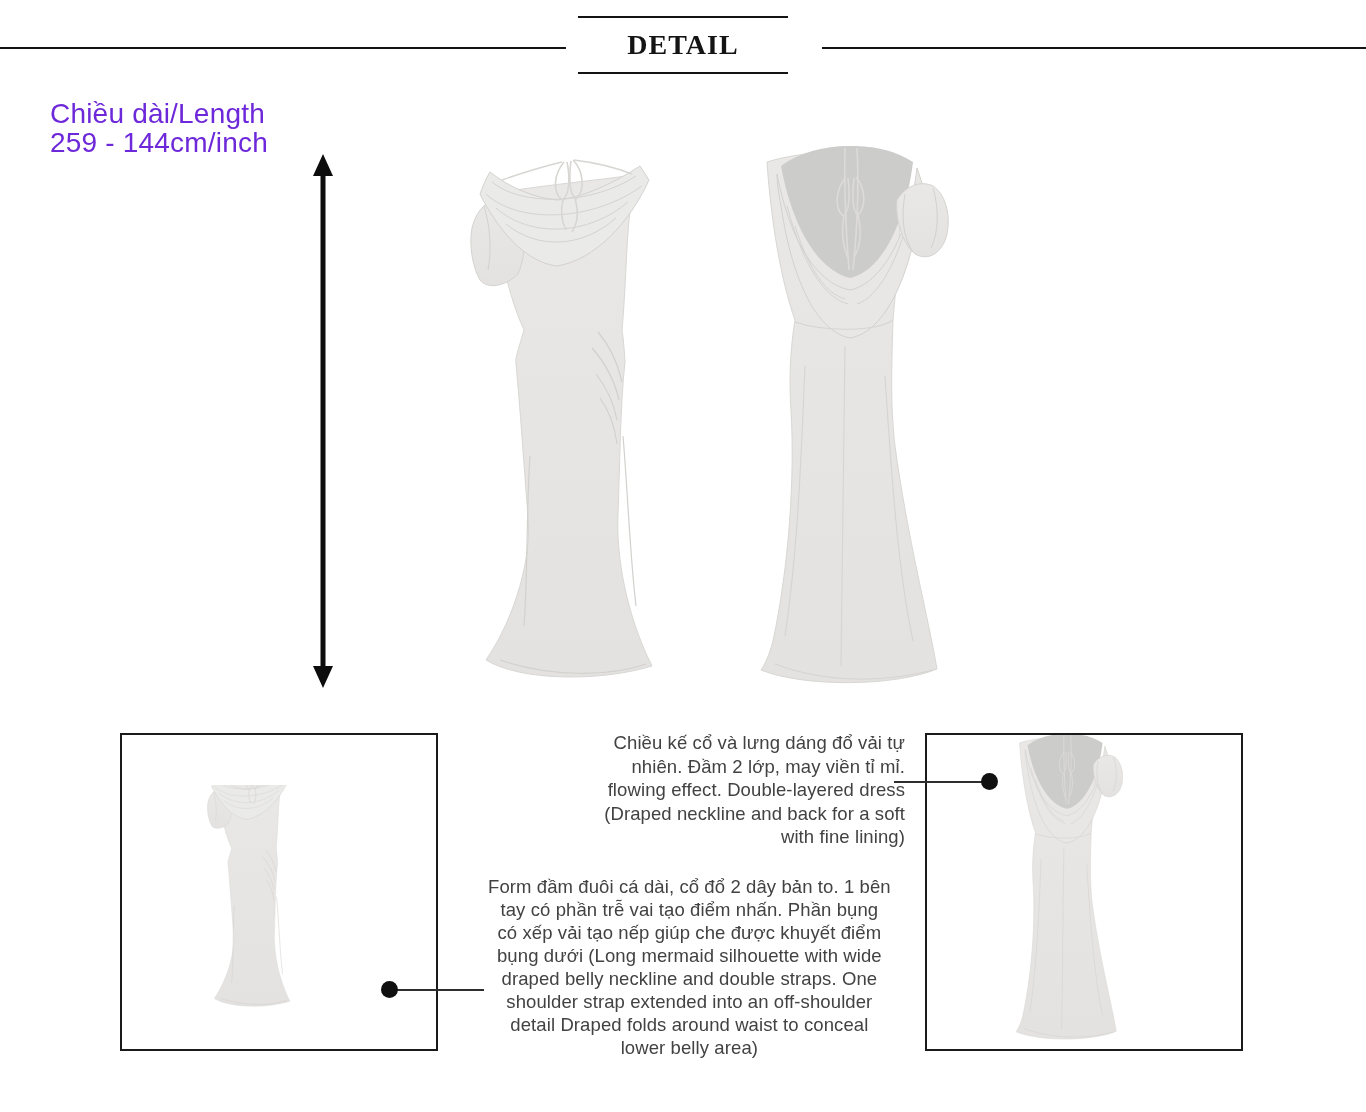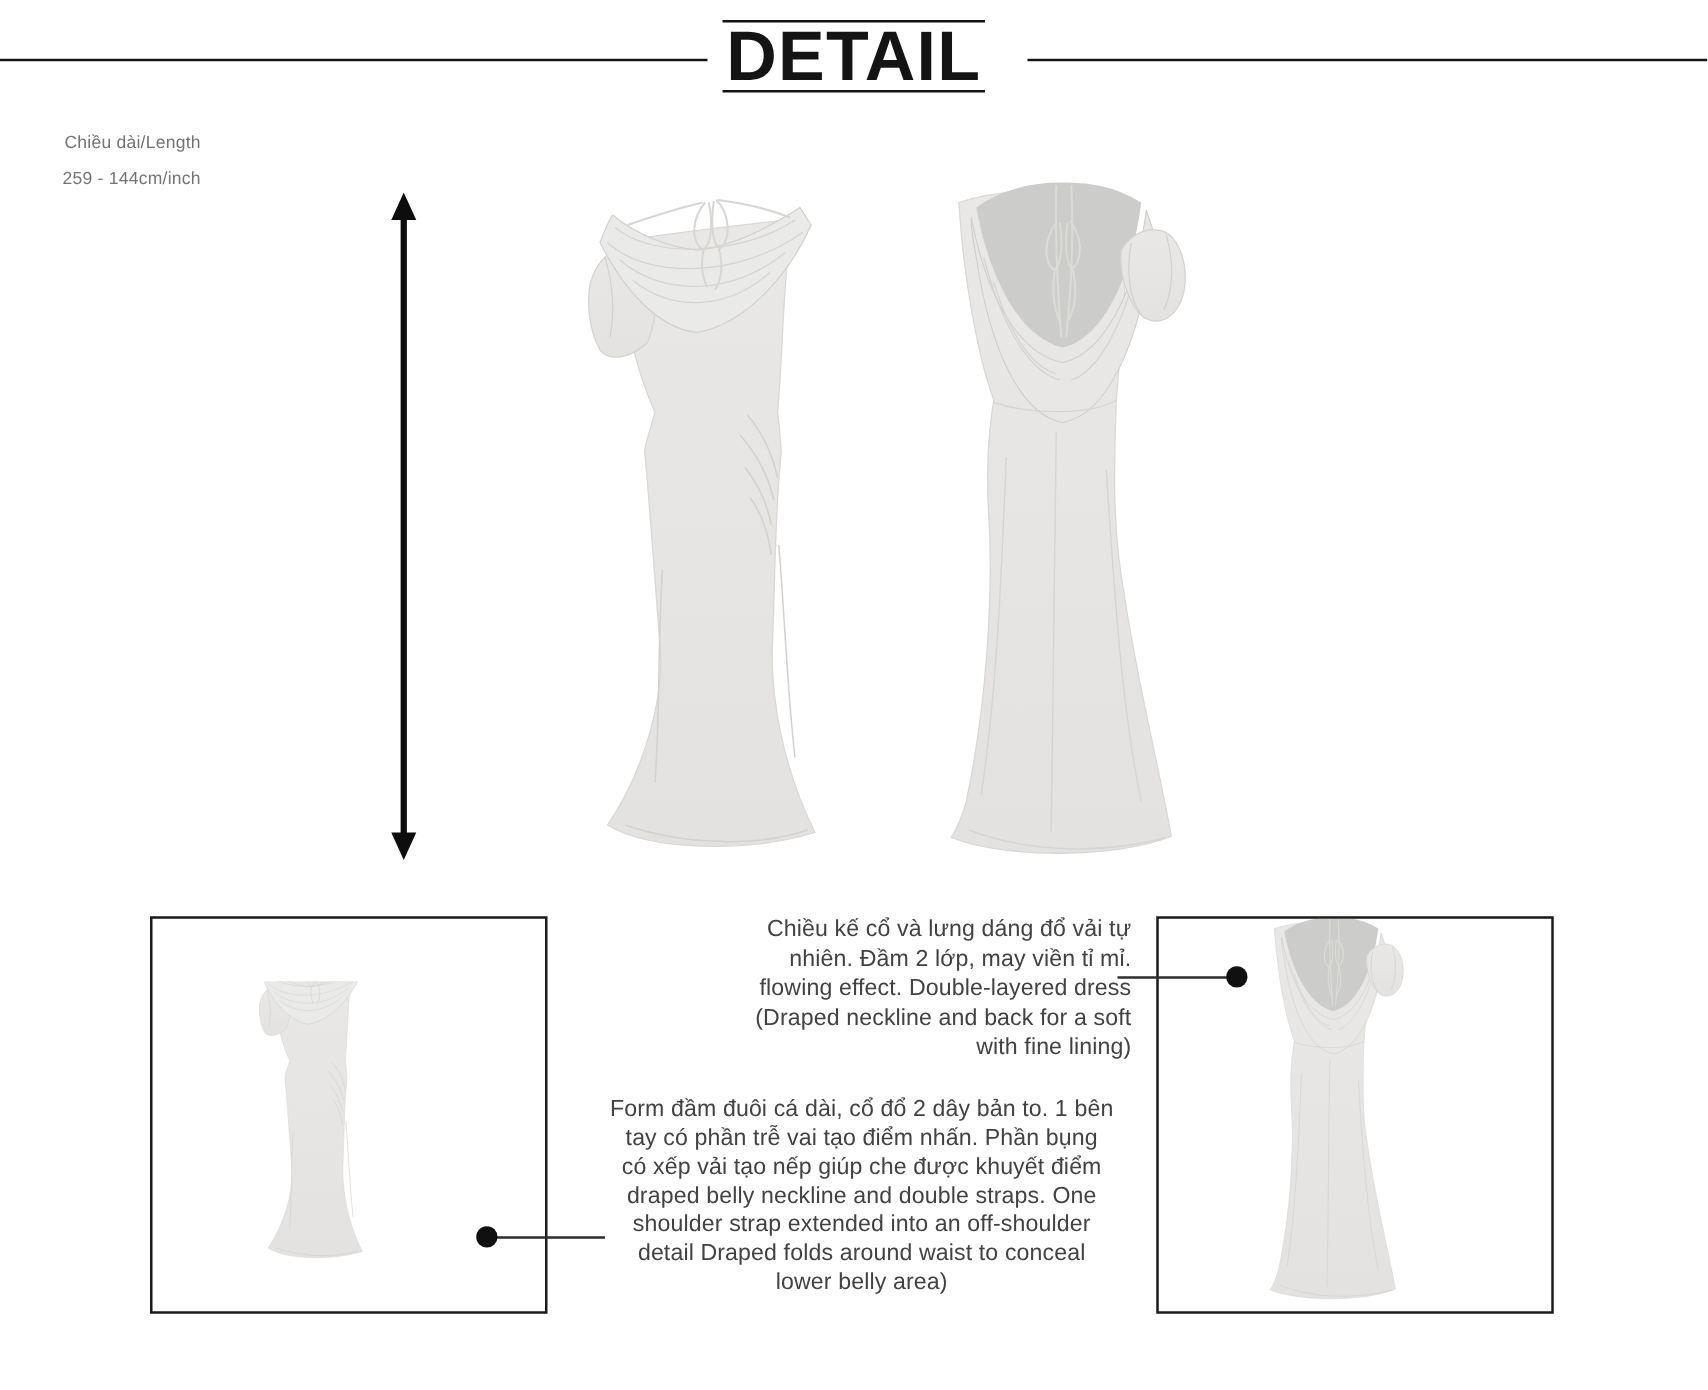--- a/index.html
+++ b/index.html
@@ -10,25 +10,25 @@
     font-family:"Liberation Sans", sans-serif;
     color:#414141;
   }
   
   .side-rule { position:absolute; height:2px; background:#141414; }
   .side-rule.left  { left:0;   top:47px; width:566px; }
   .side-rule.right { left:822px; top:47px; width:544px; }
   .title-block { position:absolute; left:578px; top:16px; width:210px; text-align:center; }
   .title-rule { height:2px; background:#141414; width:100%; }
   .title-text {
-    font-family:Liberation Sans, sans-serif; font-weight:700;
-    font-size:56px; line-height:54px; letter-spacing:1px; color:#141414;
+    font-family:Liberation Serif, serif; font-weight:700;
+    font-size:28px; line-height:54px; letter-spacing:1px; color:#141414;
   }
   
-  .measure { position:absolute; left:50px; top:99px; font-size:14px; line-height:29px; color:#737373; letter-spacing:.2px;text-align:right; }
+  .measure { position:absolute; left:50px; top:99px; font-size:28px; line-height:29px; color:#6d28d9; letter-spacing:.2px; }
   .arrow-svg { position:absolute; left:307px; top:154px; }
   
   .dress-front-svg { position:absolute; left:440px; top:136px; }
   .dress-back-svg  { position:absolute; left:745px; top:136px; }
   
   .detail-box {
     position:absolute; top:733px; width:318px; height:318px;
     border:2.5px solid #1a1a1a; background:#ffffff; overflow:hidden;
   }
   .detail-box.front { left:120px; }
@@ -201,19 +201,20 @@
     <div class="ln">nhiên. Đầm 2 lớp, may viền tỉ mỉ.</div>
     <div class="ln">flowing effect. Double-layered dress</div>
     <div class="ln">(Draped neckline and back for a soft</div>
     <div class="ln">with fine lining)</div>
   </div>
 
   <div class="note note-silhouette">
     <div class="ln">Form đầm đuôi cá dài, cổ đổ 2 dây bản to. 1 bên</div>
     <div class="ln">tay có phần trễ vai tạo điểm nhấn. Phần bụng</div>
     <div class="ln">có xếp vải tạo nếp giúp che được khuyết điểm</div>
+    <div class="ln">bụng dưới (Long mermaid silhouette with wide</div>
     <div class="ln">draped belly neckline and double straps. One</div>
     <div class="ln">shoulder strap extended into an off-shoulder</div>
     <div class="ln">detail Draped folds around waist to conceal</div>
     <div class="ln">lower belly area)</div>
   </div>
 
 </div>
 
 </body></html>

